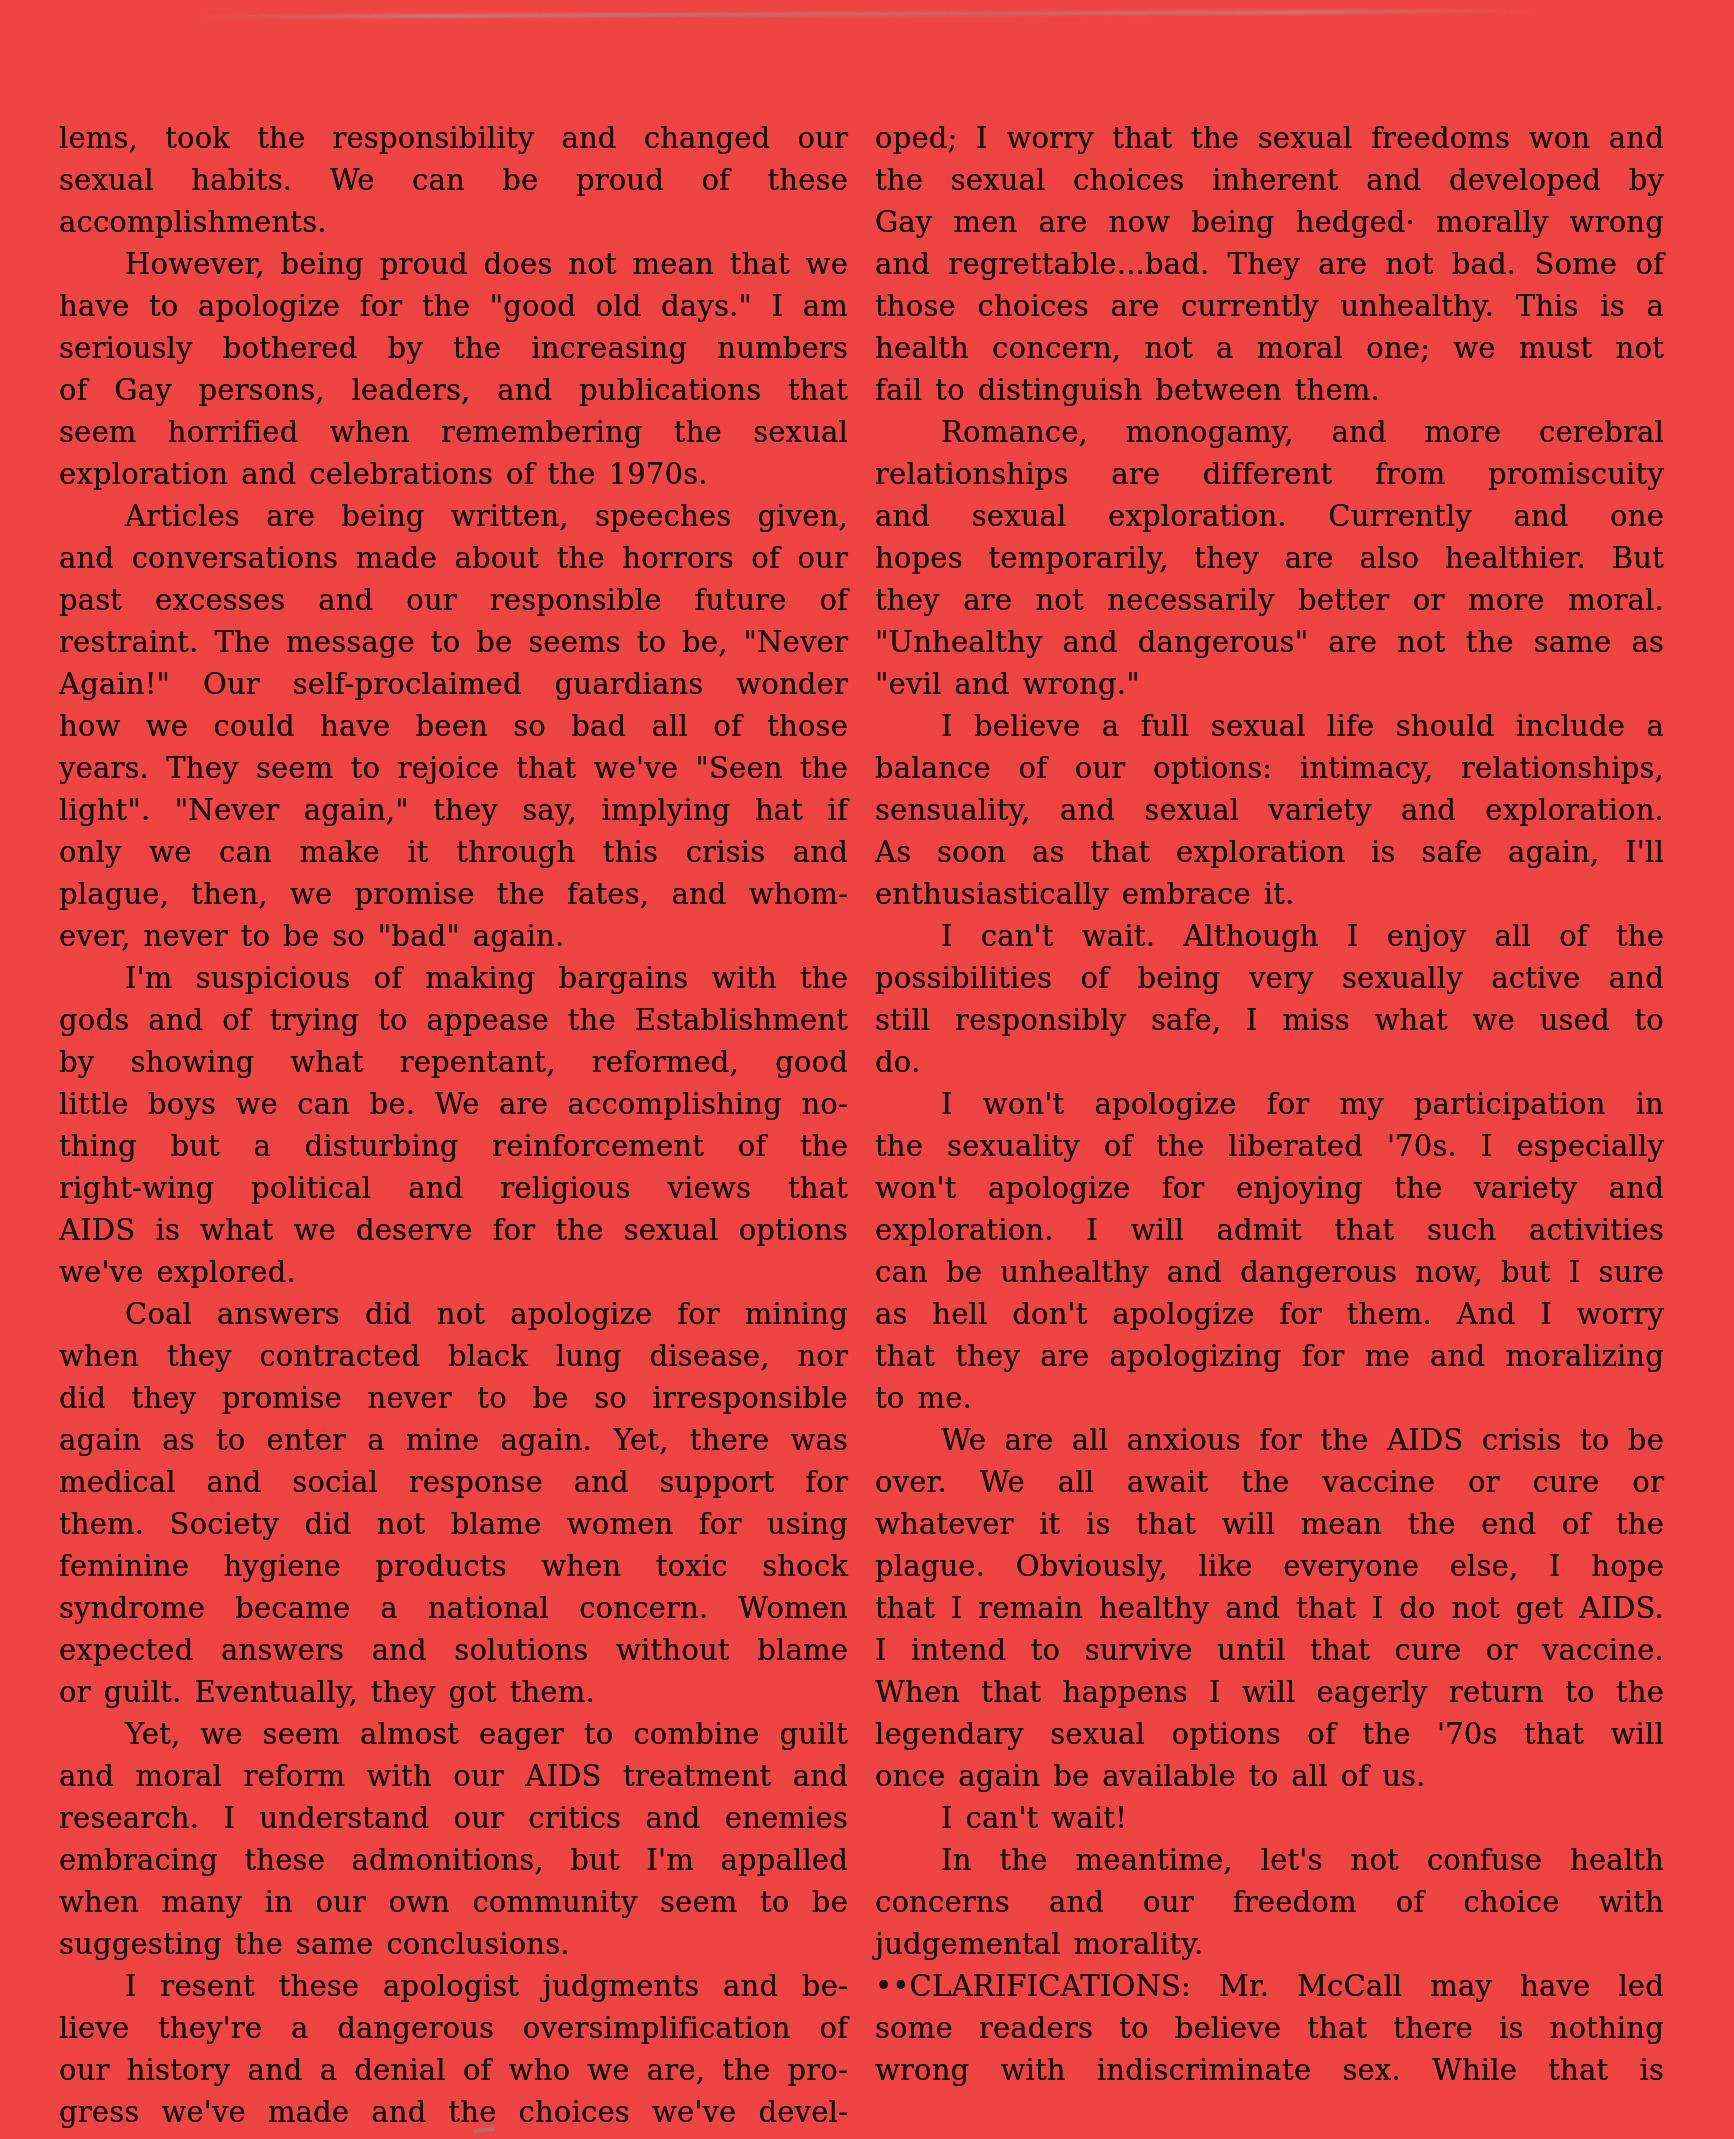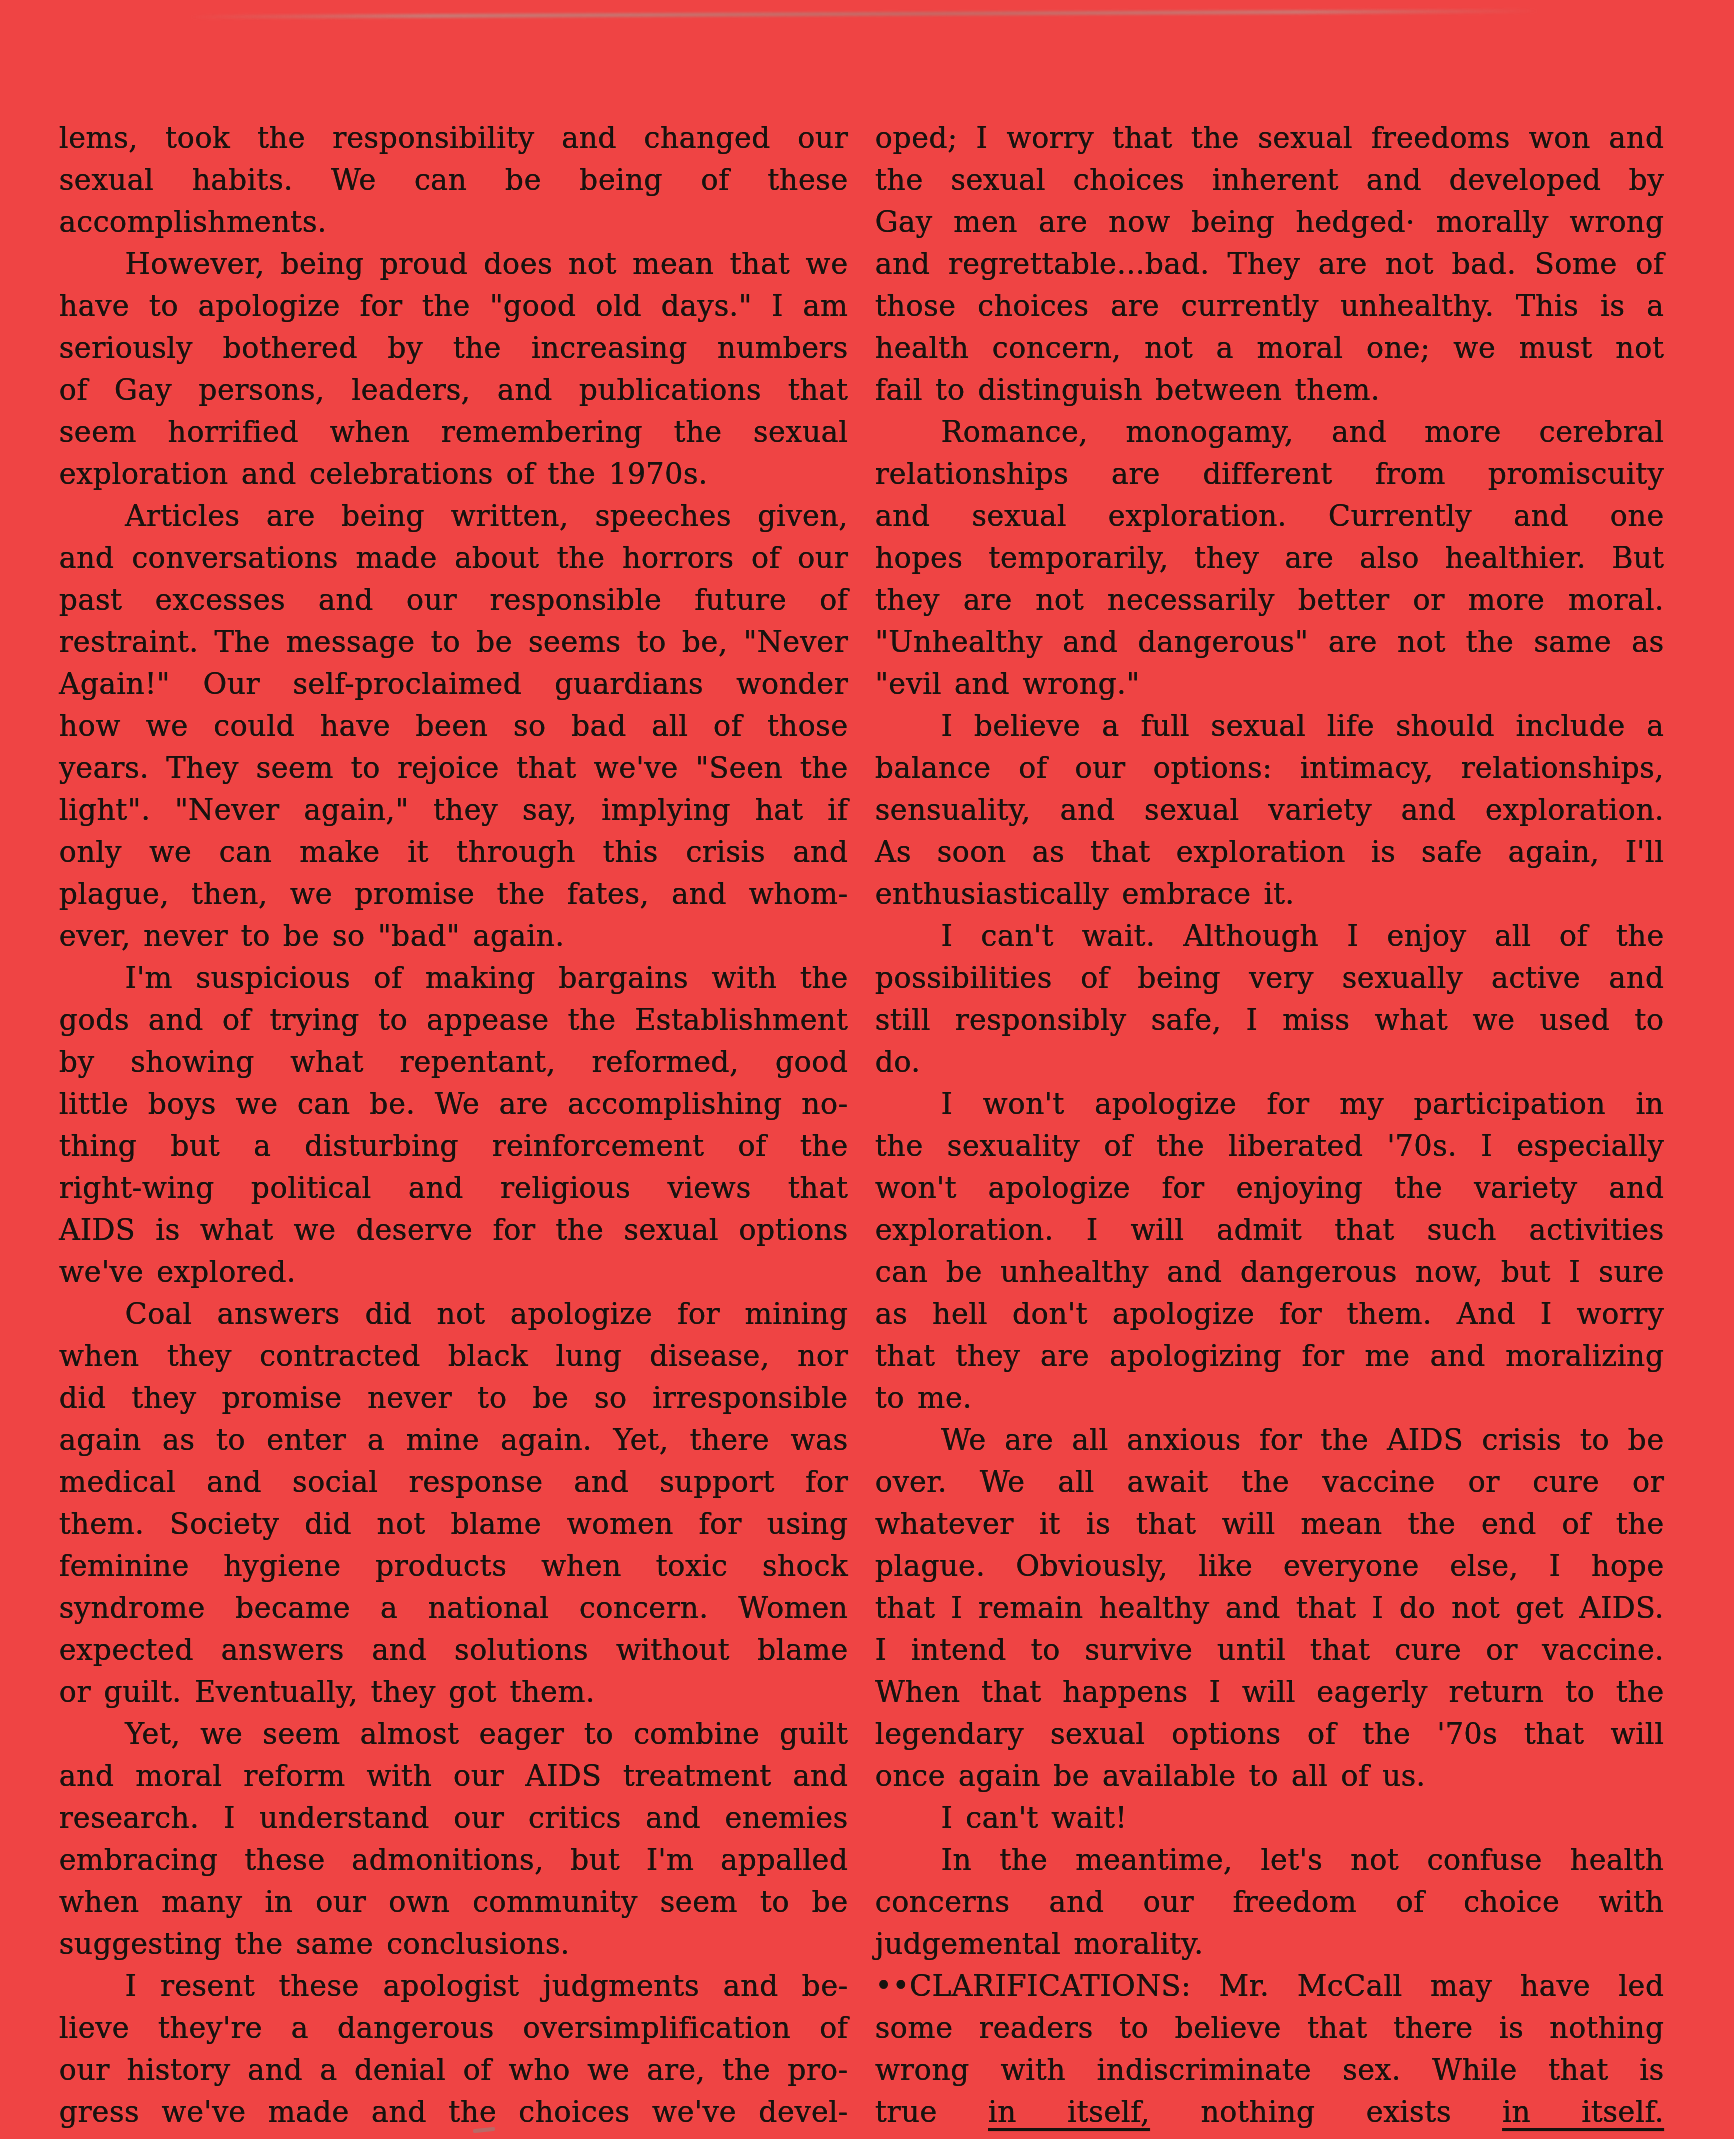--- a/index.html
+++ b/index.html
@@ -67,21 +67,21 @@
     text-underline-offset: 6px;
   }
 </style>
 </head>
 <body>
 
 <div class="page">
   <div class="streak"></div>
   <div class="col col-left" id="col-left">
       <div class="line">lems, took the responsibility and changed our</div>
-      <div class="line">sexual habits. We can be being of these</div>
+      <div class="line">sexual habits. We can be proud of these</div>
       <div class="line eop">accomplishments.</div>
       <div class="line indent">However, being proud does not mean that we</div>
       <div class="line">have to apologize for the "good old days." I am</div>
       <div class="line">seriously bothered by the increasing numbers</div>
       <div class="line">of Gay persons, leaders, and publications that</div>
       <div class="line">seem horrified when remembering the sexual</div>
       <div class="line eop">exploration and celebrations of the 1970s.</div>
       <div class="line indent">Articles are being written, speeches given,</div>
       <div class="line">and conversations made about the horrors of our</div>
       <div class="line">past excesses and our responsible future of</div>
@@ -163,17 +163,16 @@
       <div class="line">When that happens I will eagerly return to the</div>
       <div class="line">legendary sexual options of the '70s that will</div>
       <div class="line eop">once again be available to all of us.</div>
       <div class="line indent eop">I can't wait!</div>
       <div class="line indent">In the meantime, let's not confuse health</div>
       <div class="line">concerns and our freedom of choice with</div>
       <div class="line eop">judgemental morality.</div>
       <div class="line">••CLARIFICATIONS: Mr. McCall may have led</div>
       <div class="line">some readers to believe that there is nothing</div>
       <div class="line">wrong with indiscriminate sex. While that is</div>
-      <div class="line"><span>true </span><span class="u">in itself,</span><span> nothing exists </span><span class="u">in itself.</span></div>
     </div>
   <div class="speck"></div>
 </div>
 
 
 </body></html>

